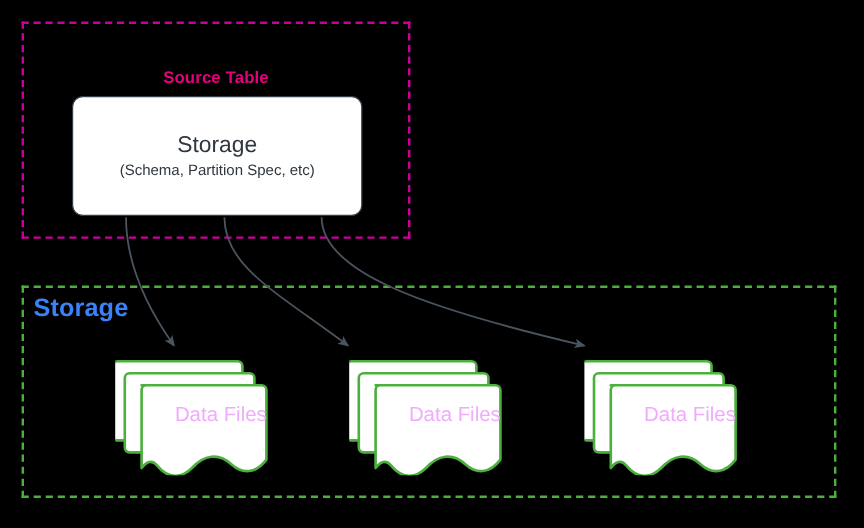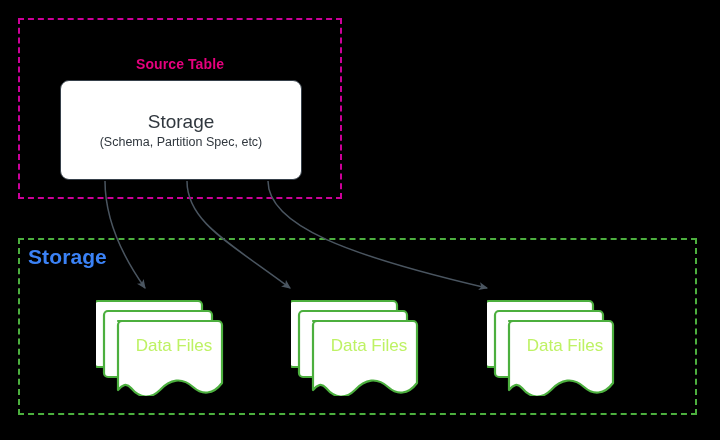--- a/index.html
+++ b/index.html
@@ -101,25 +101,25 @@
   }
   .file-stack .stack-svg {
     position: absolute;
     left: 0;
     top: 0;
     width: 134px;
     height: 98px;
   }
   .file-stack-label {
     position: absolute;
-    left: 22px;
+    left: 32px;
     top: 38px;
     width: 112px;
     text-align: center;
-    color: #bef264;
+    color: #f0abfc;
     font-size: 17px;
     line-height: 20px;
     pointer-events: none;
   }
   #file-stack-1 { left: 96px; }
   #file-stack-2 { left: 291px; }
   #file-stack-3 { left: 487px; }
 </style>
 </head>
 <body>

